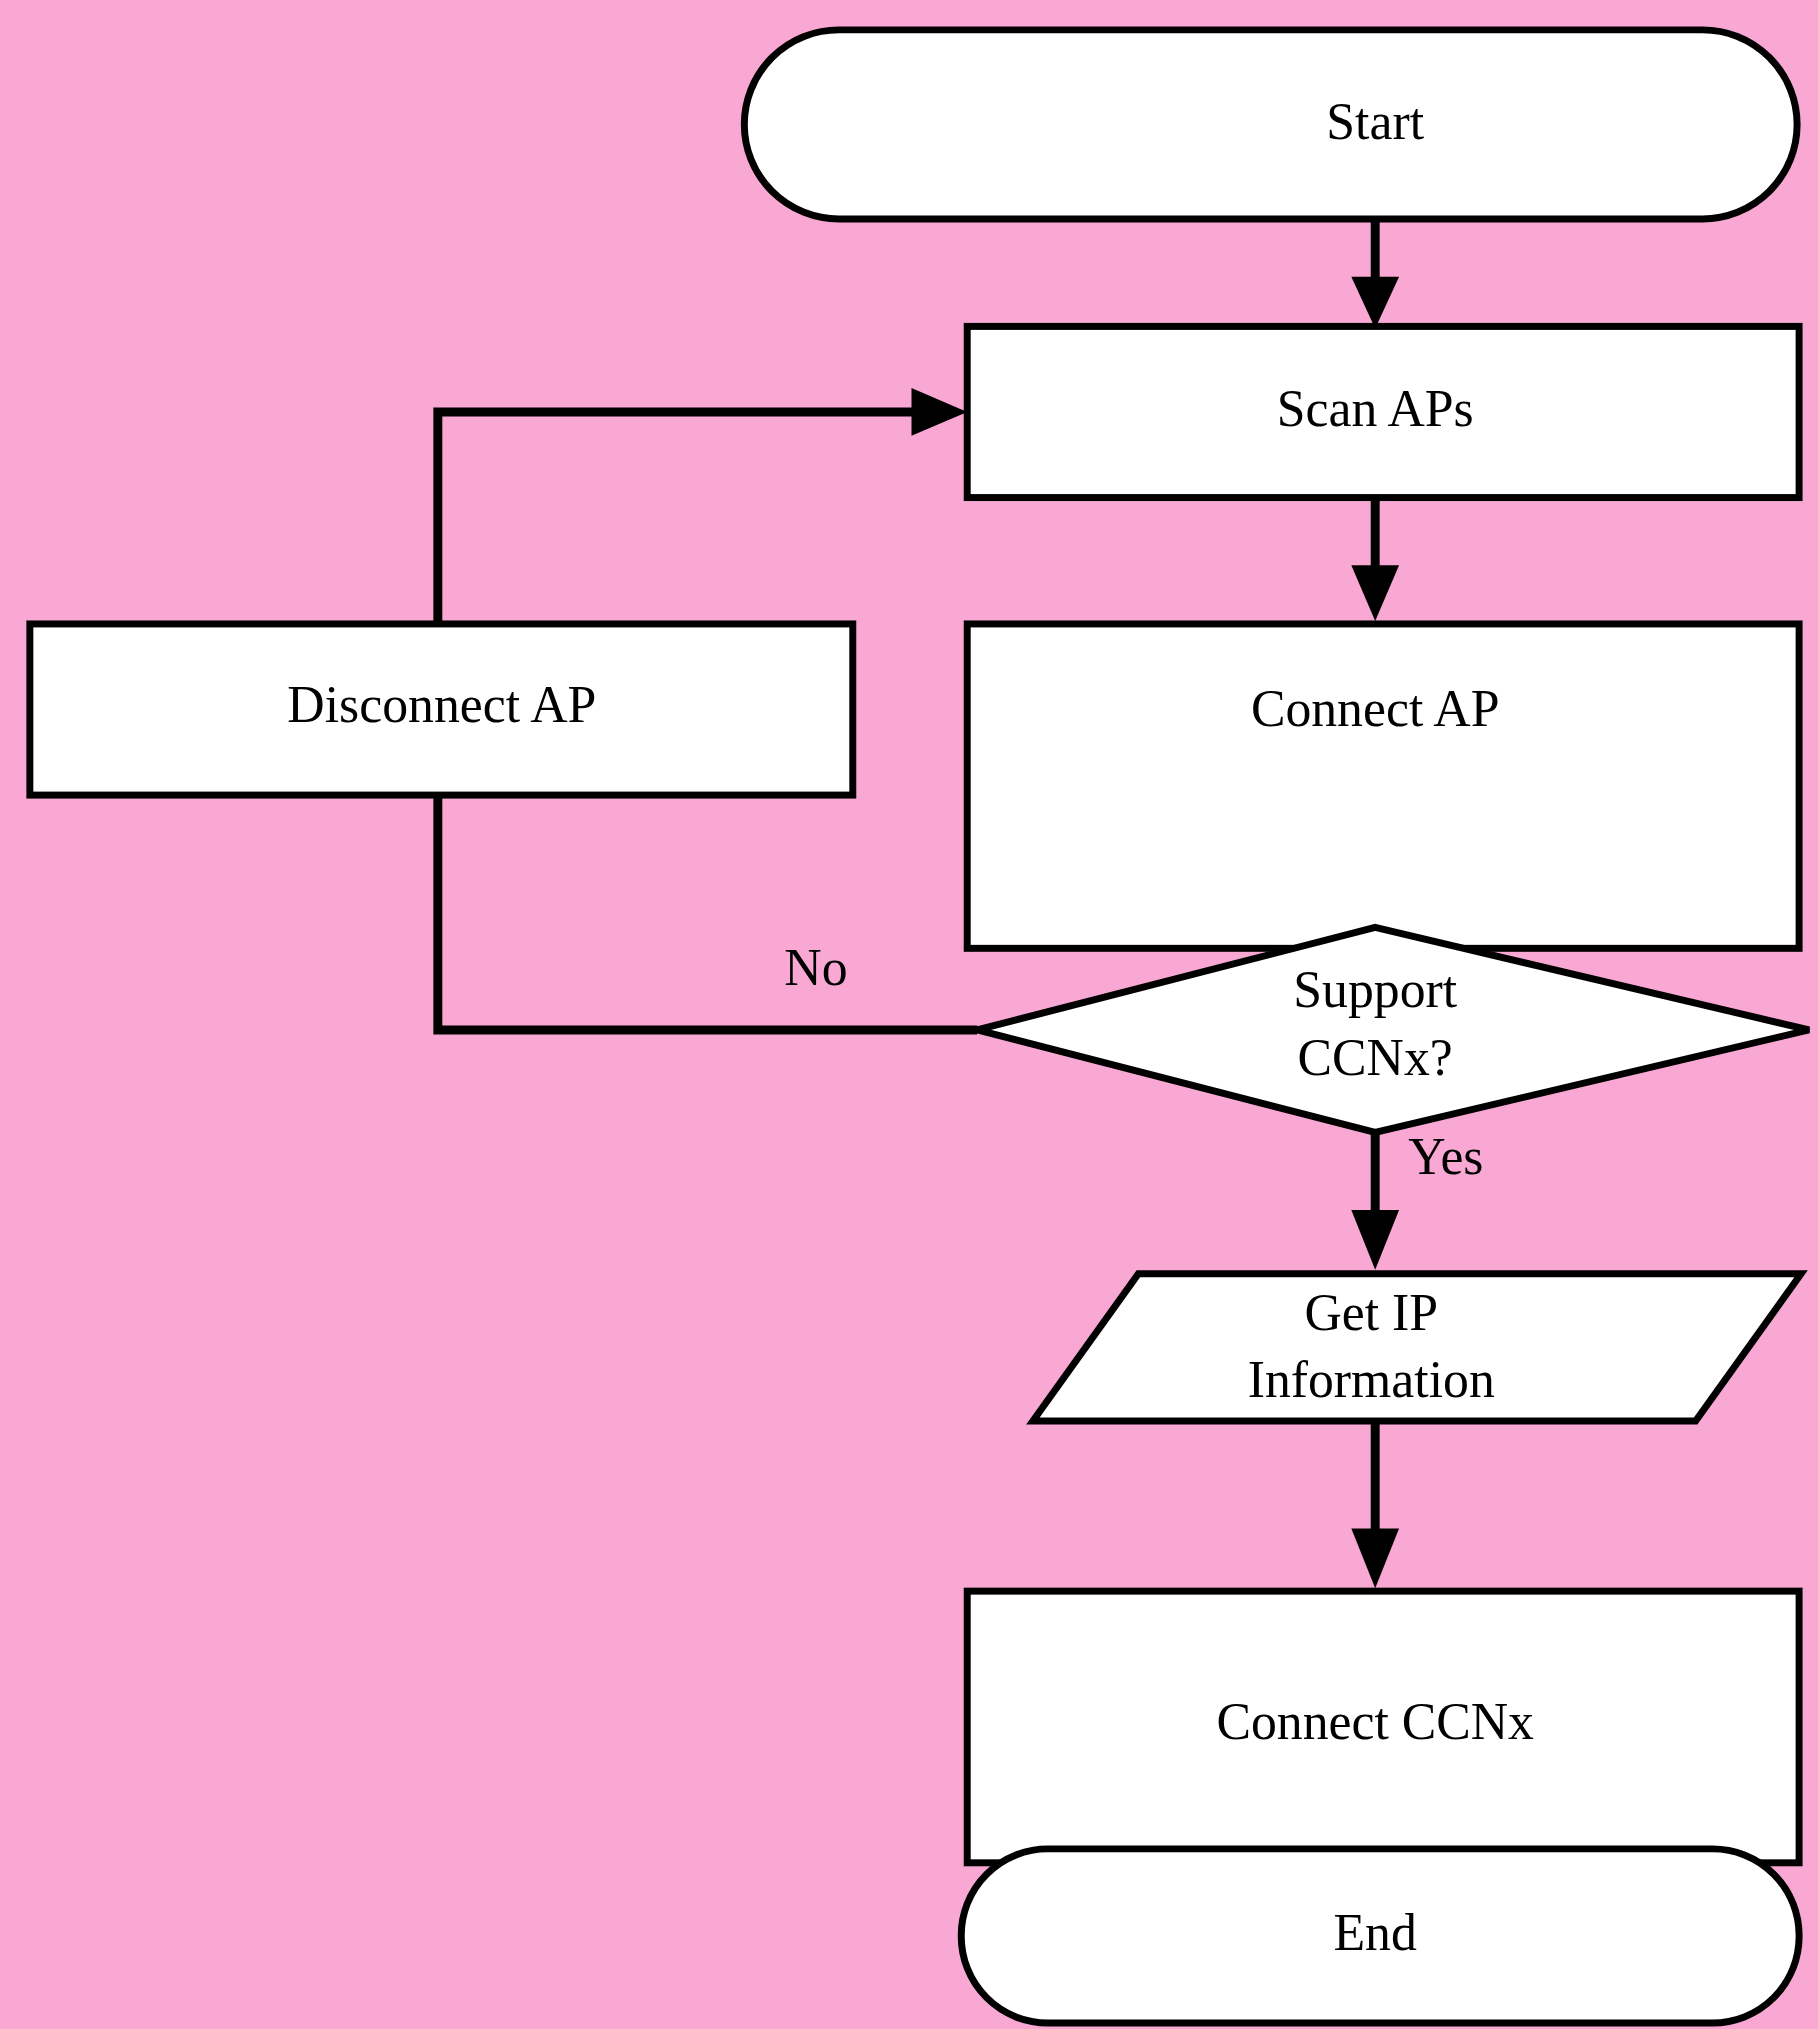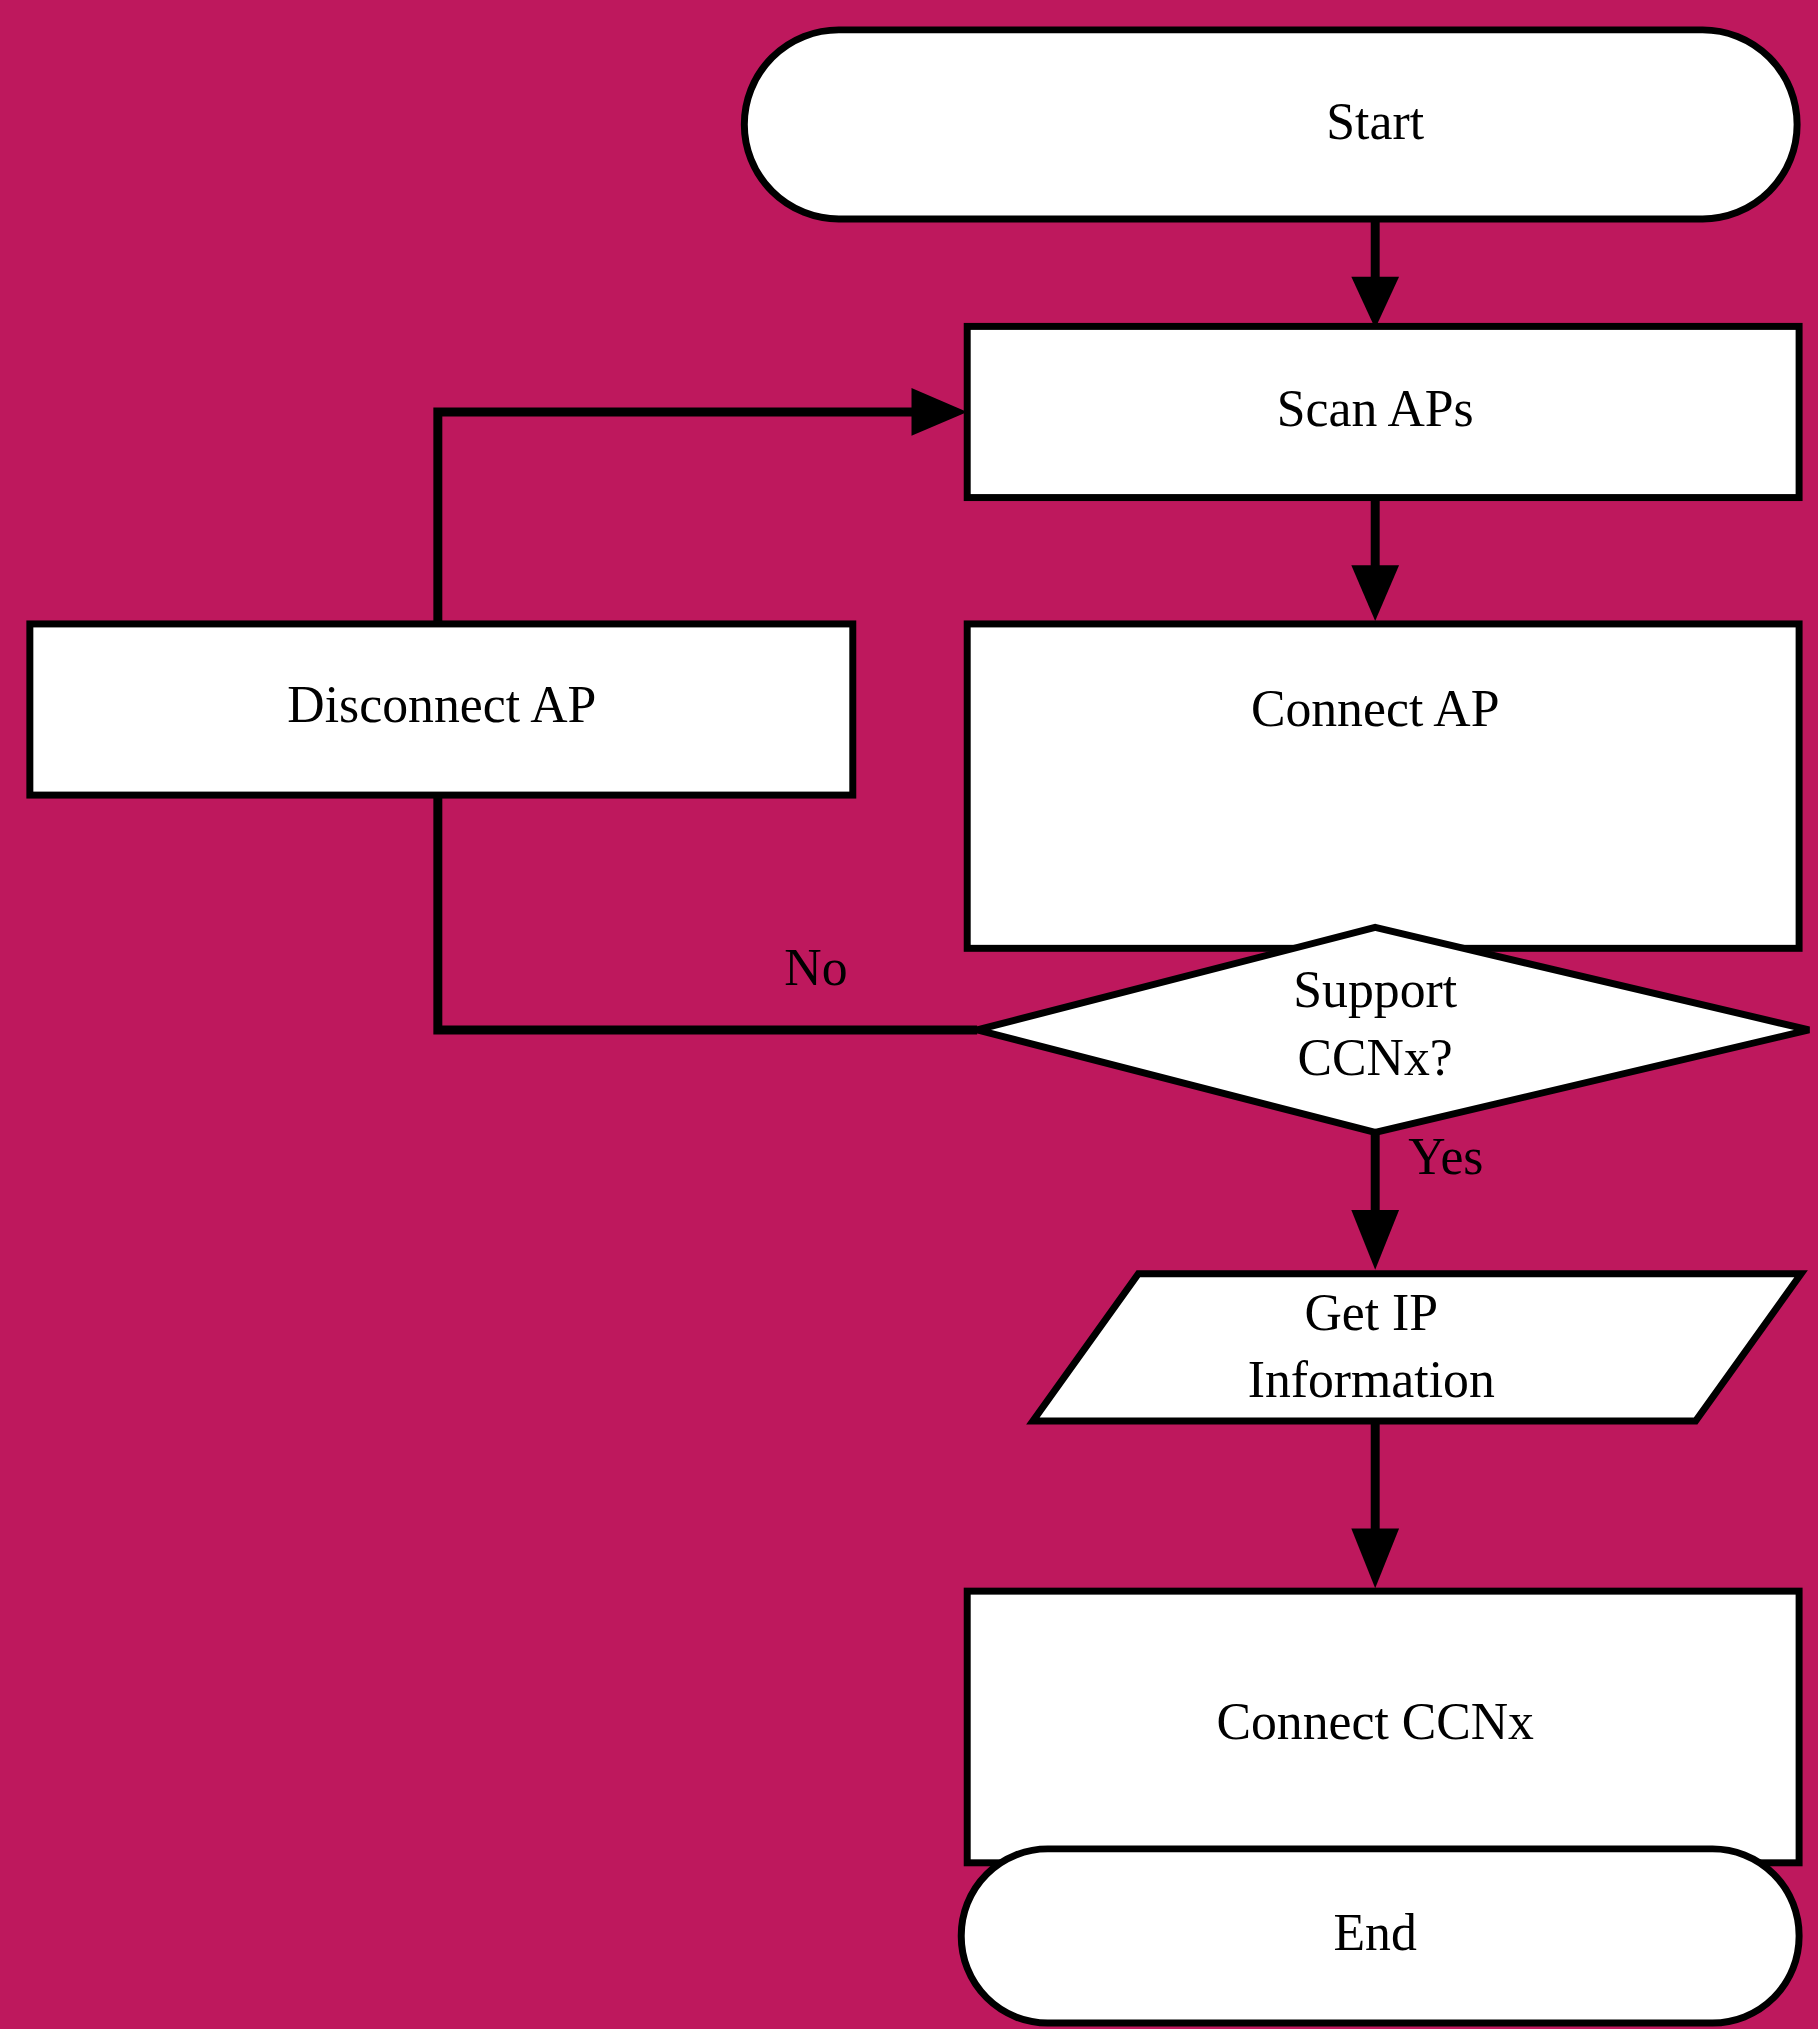--- a/index.html
+++ b/index.html
@@ -10,21 +10,21 @@
   body {
     width: 1819px;
     height: 2030px;
     font-family: "Liberation Serif", "DejaVu Serif", serif;
     overflow: hidden;
   }
   #flowchart-root {
     position: relative;
     width: 1819px;
     height: 2030px;
-    background: #be185d;
+    background: #f9a8d4;
   }
   svg#flow-svg {
     display: block;
     width: 1819px;
     height: 2030px;
   }
   .node-shape {
     fill: #ffffff;
     stroke: #000000;
     stroke-width: 7;

